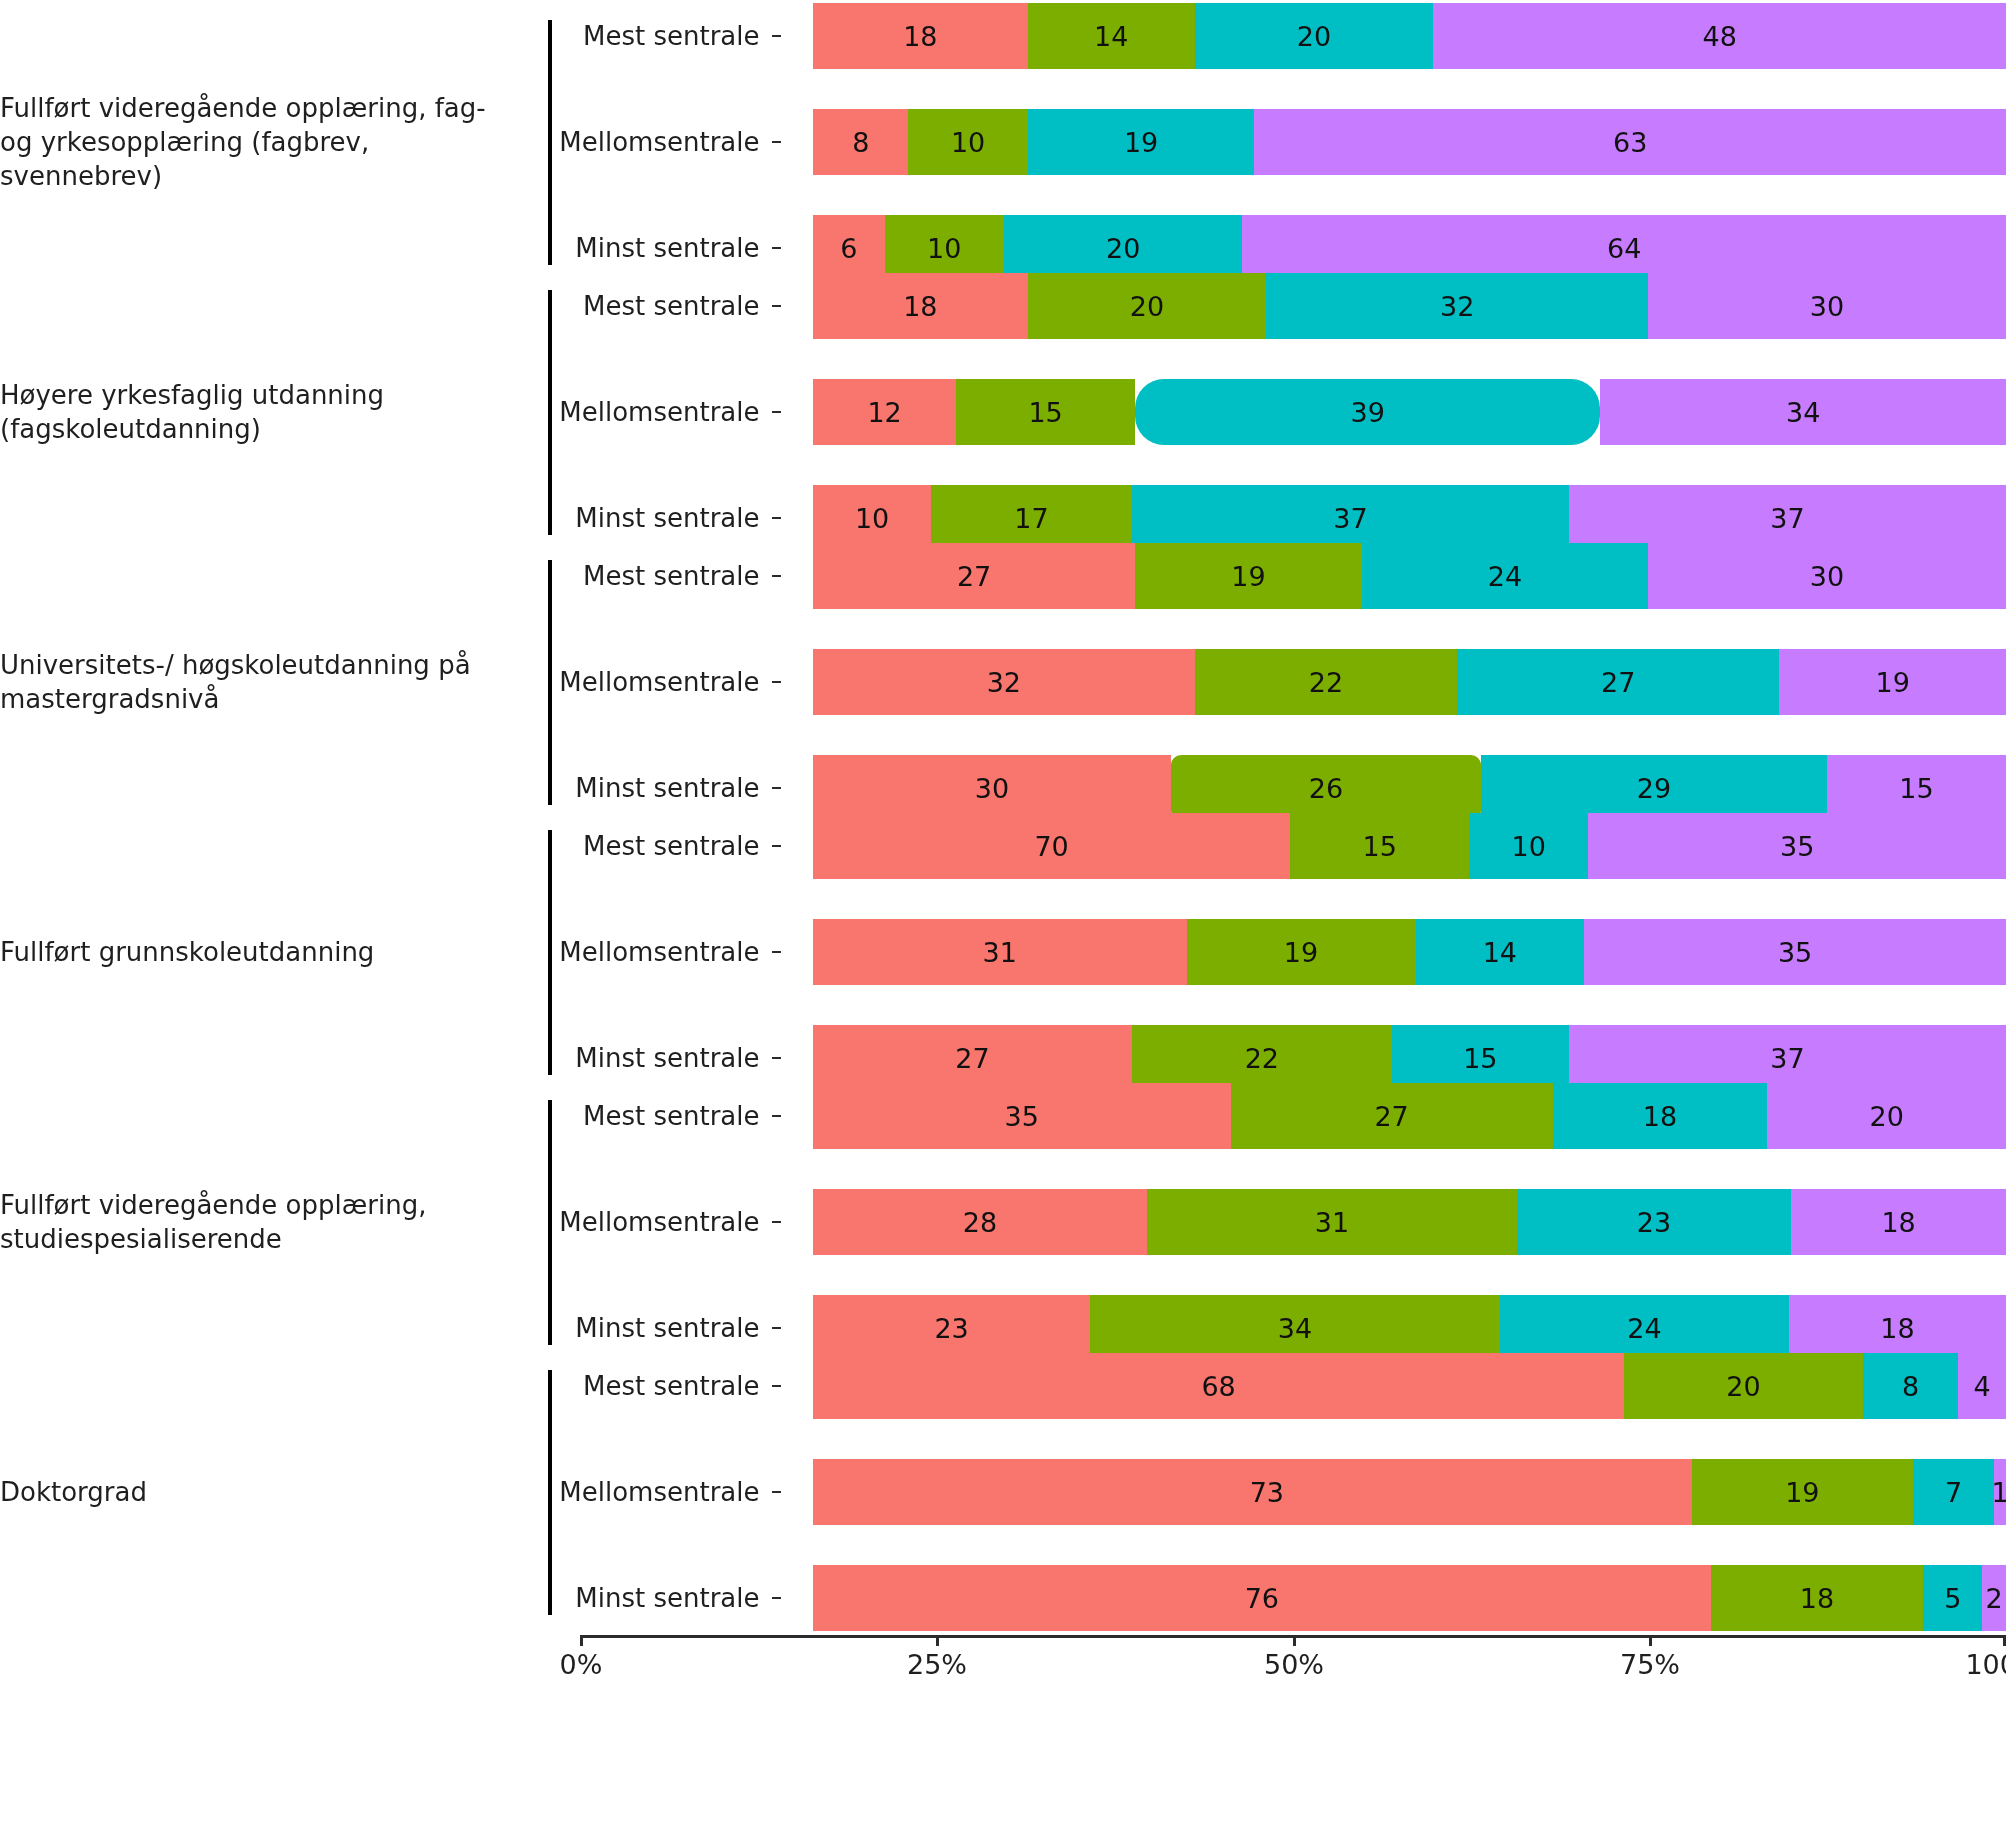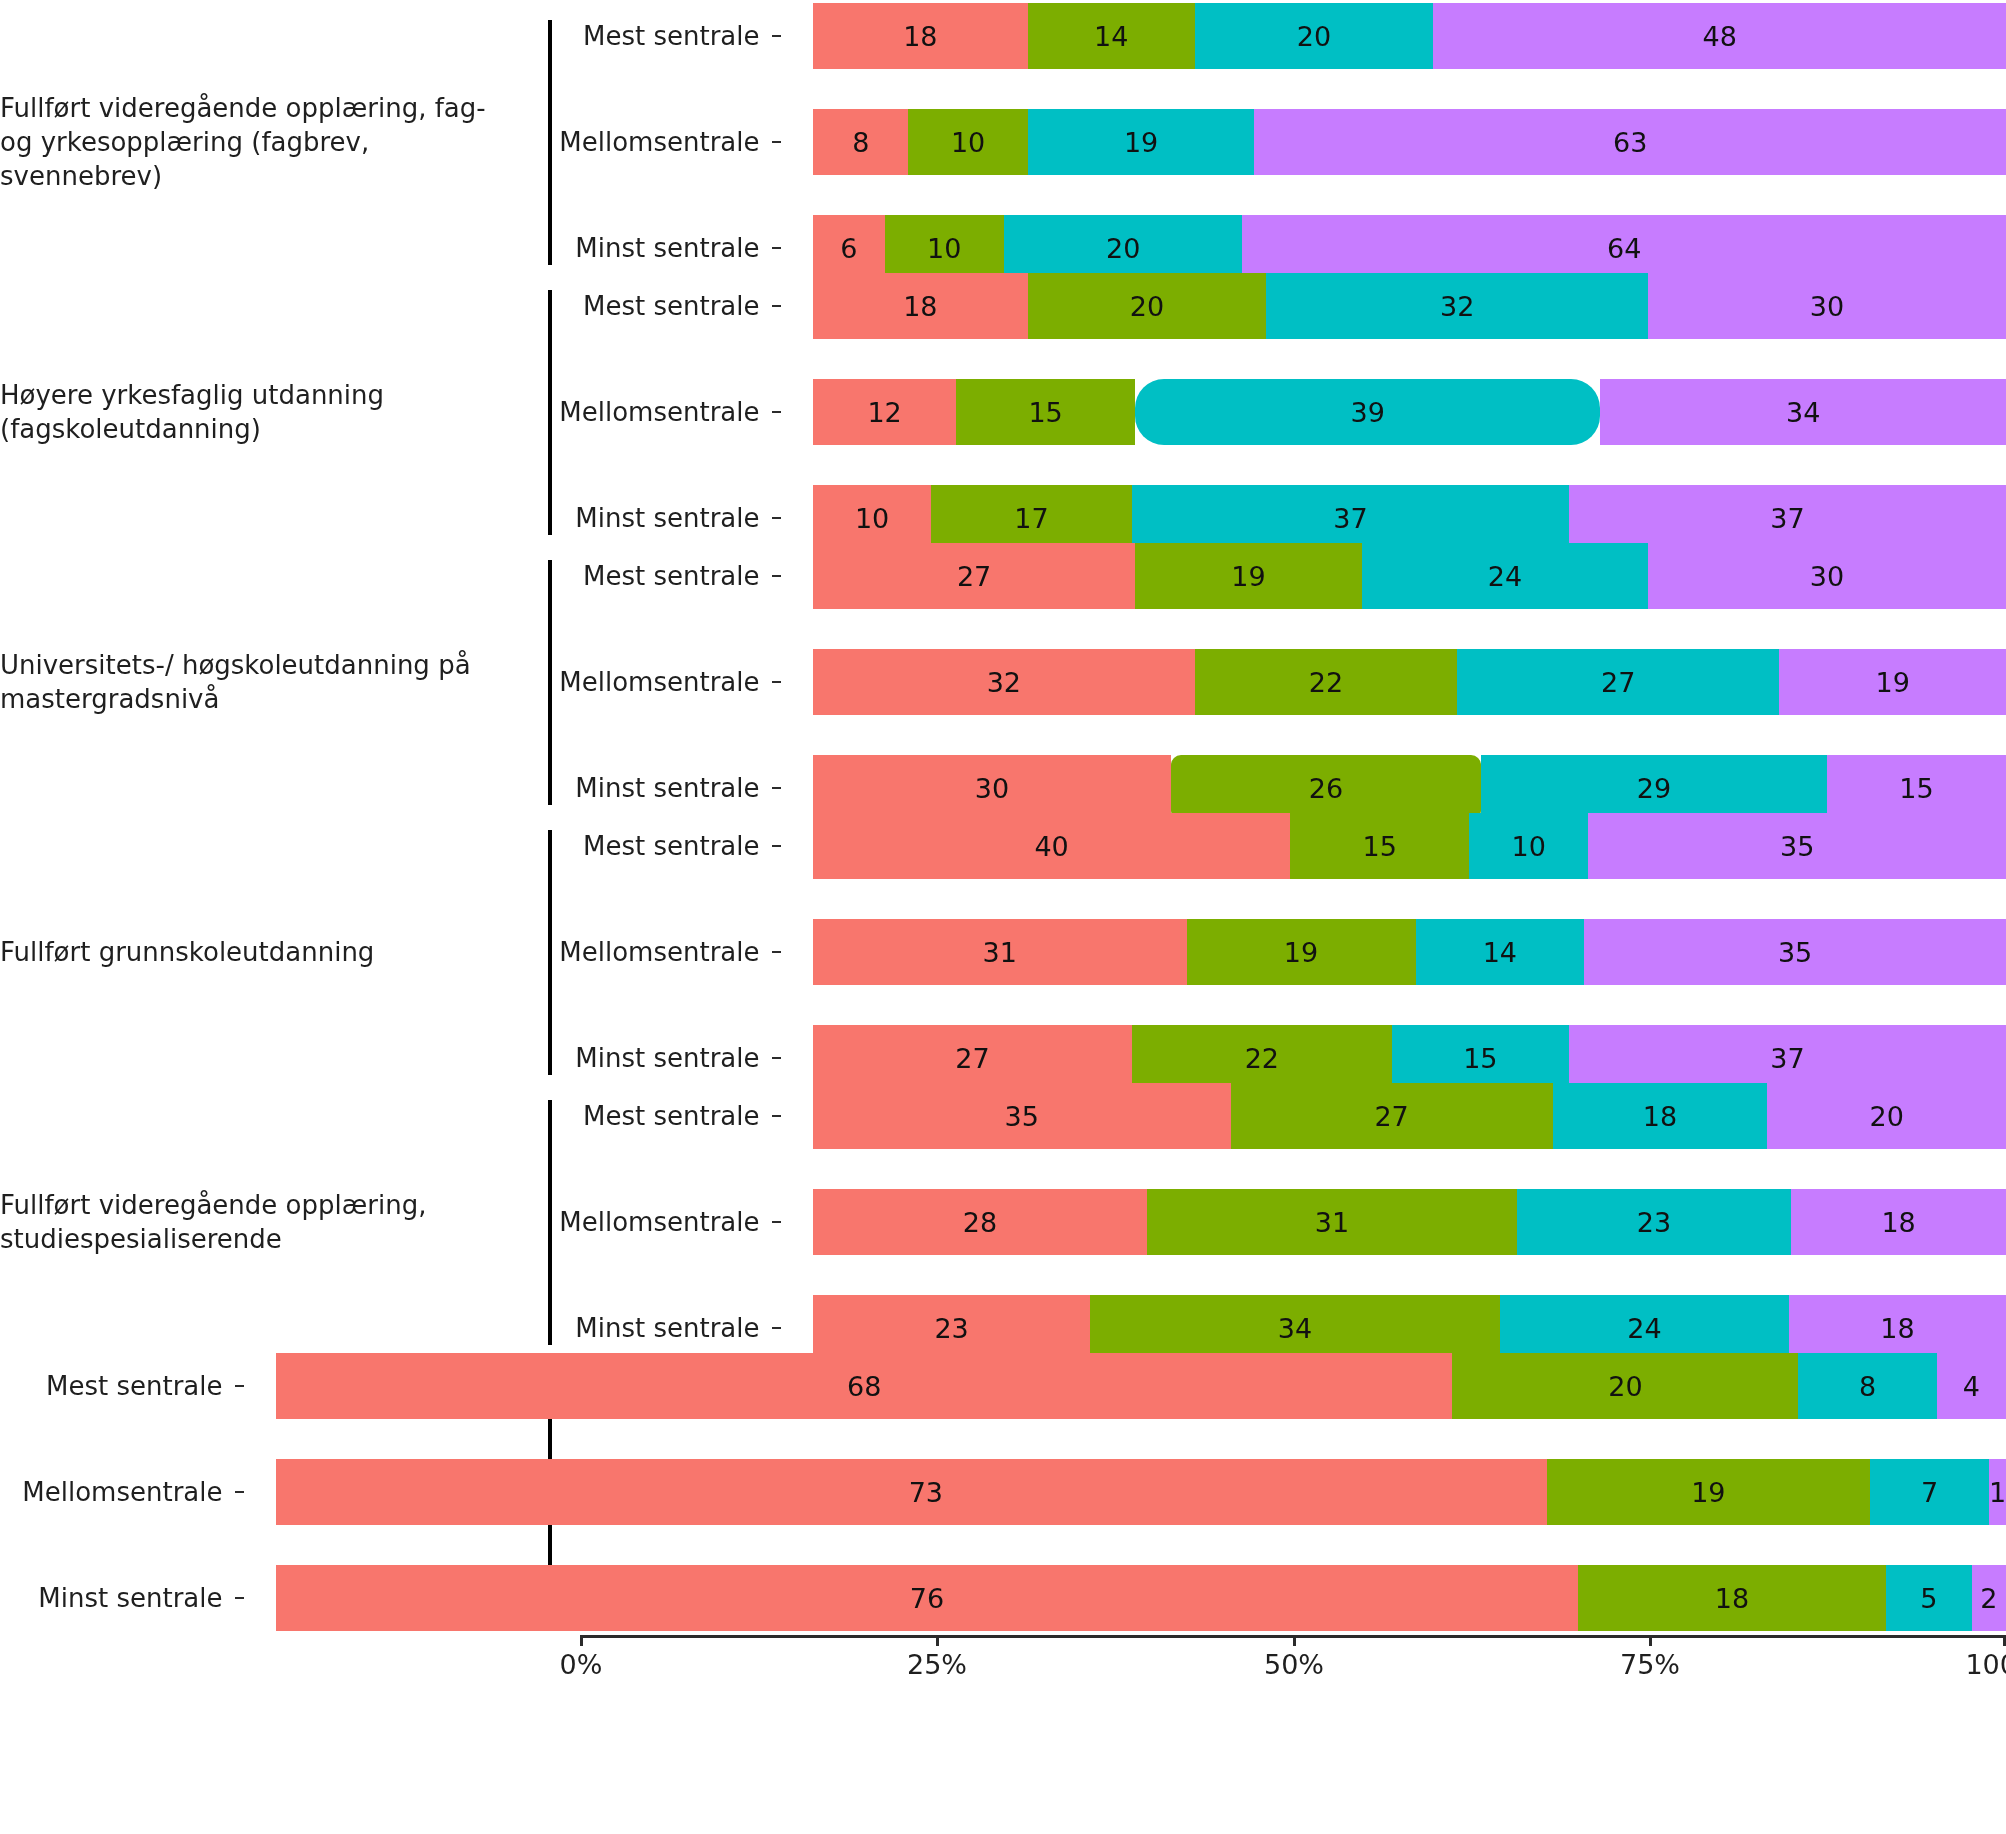--- a/index.html
+++ b/index.html
@@ -348,21 +348,21 @@
       </div>
       <div class="panel" style="height: 270px; margin-top: 0px;">
         <div class="panel-label">Fullført grunnskoleutdanning</div>
         <div class="axis-line" style="top: 12.5px; height: 245px;"></div>
         <div class="panel-rows">
           <div class="row" style="height: 84px;">
             <div class="row-label">Mest sentrale</div>
             <div class="tickmark"></div>
             <div class="bar">
               <div class="seg" style="width: 40%; background: rgb(248, 118, 109);">
-                <span>40</span>
+                <span>70</span>
               </div>
               <div class="seg" style="width: 15%; background: rgb(124, 174, 0);">
                 <span>15</span>
               </div>
               <div class="seg" style="width: 10%; background: rgb(0, 191, 196);">
                 <span>10</span>
               </div>
               <div class="seg" style="width: 35%; background: rgb(199, 124, 255);">
                 <span>35</span>
               </div>
@@ -460,20 +460,21 @@
                 <span>24</span>
               </div>
               <div class="seg" style="width: 18.1818%; background: rgb(199, 124, 255);">
                 <span>18</span>
               </div>
             </div>
           </div>
         </div>
       </div>
       <div class="panel" style="height: 270px; margin-top: 0px;">
+        <div class="panel-label">Doktorgrad</div>
         <div class="axis-line" style="top: 12.5px; height: 245px;"></div>
         <div class="panel-rows">
           <div class="row" style="height: 84px;">
             <div class="row-label">Mest sentrale</div>
             <div class="tickmark"></div>
             <div class="bar">
               <div class="seg" style="width: 68%; background: rgb(248, 118, 109);">
                 <span>68</span>
               </div>
               <div class="seg" style="width: 20%; background: rgb(124, 174, 0);">

